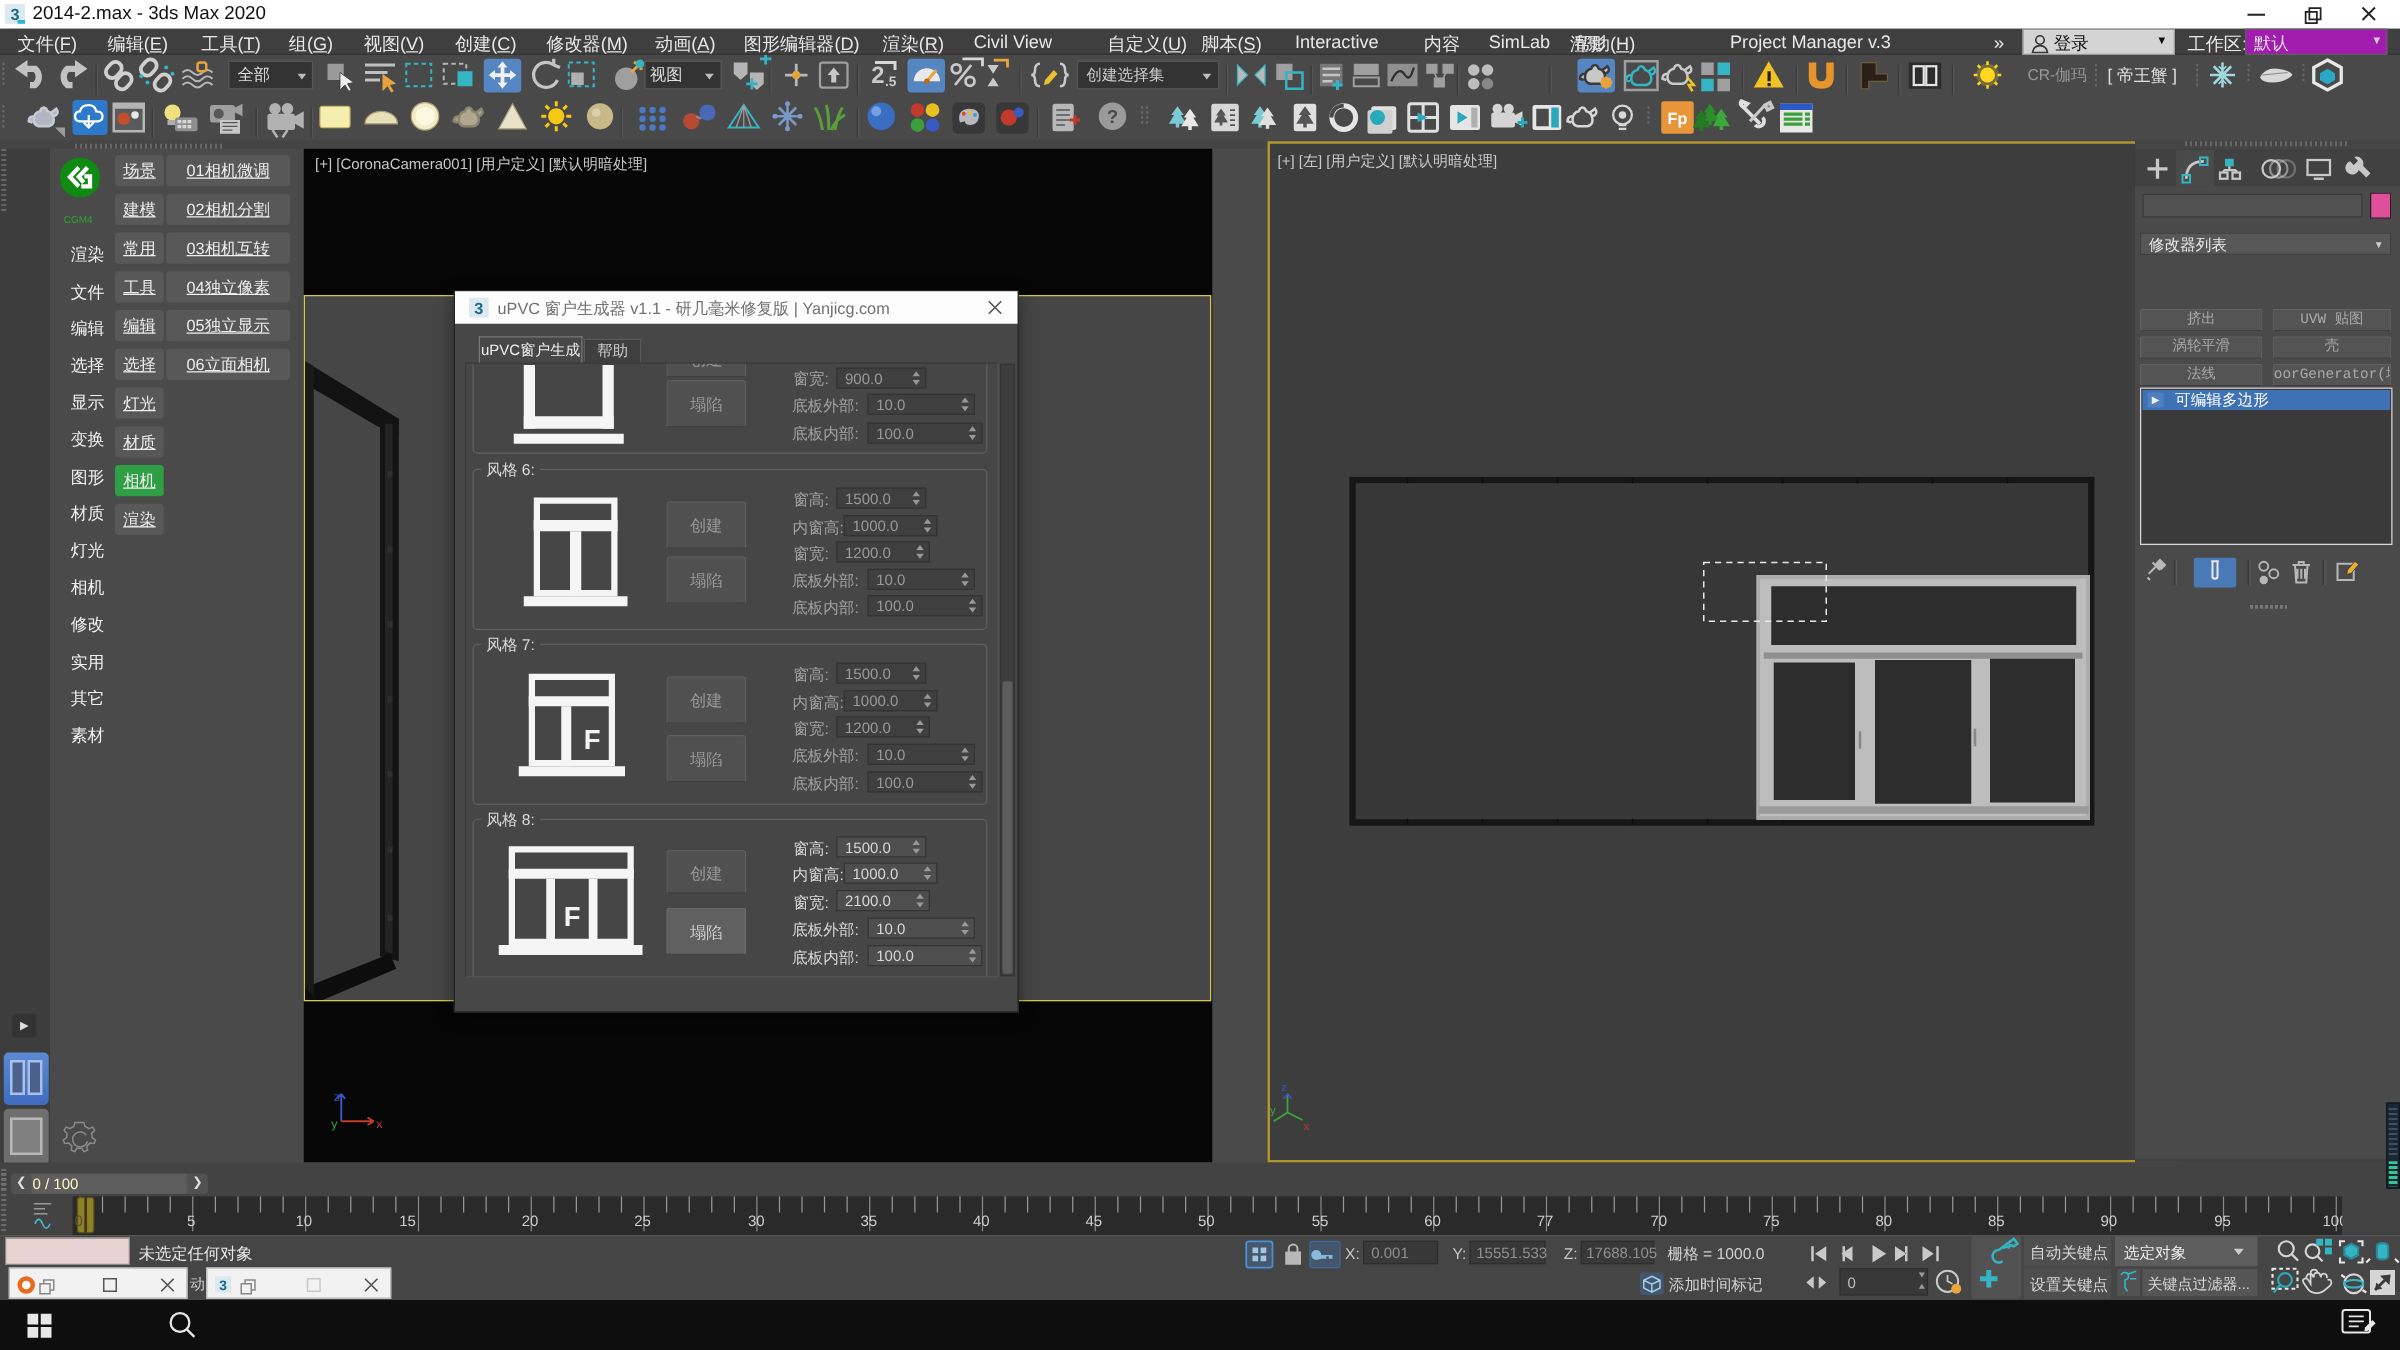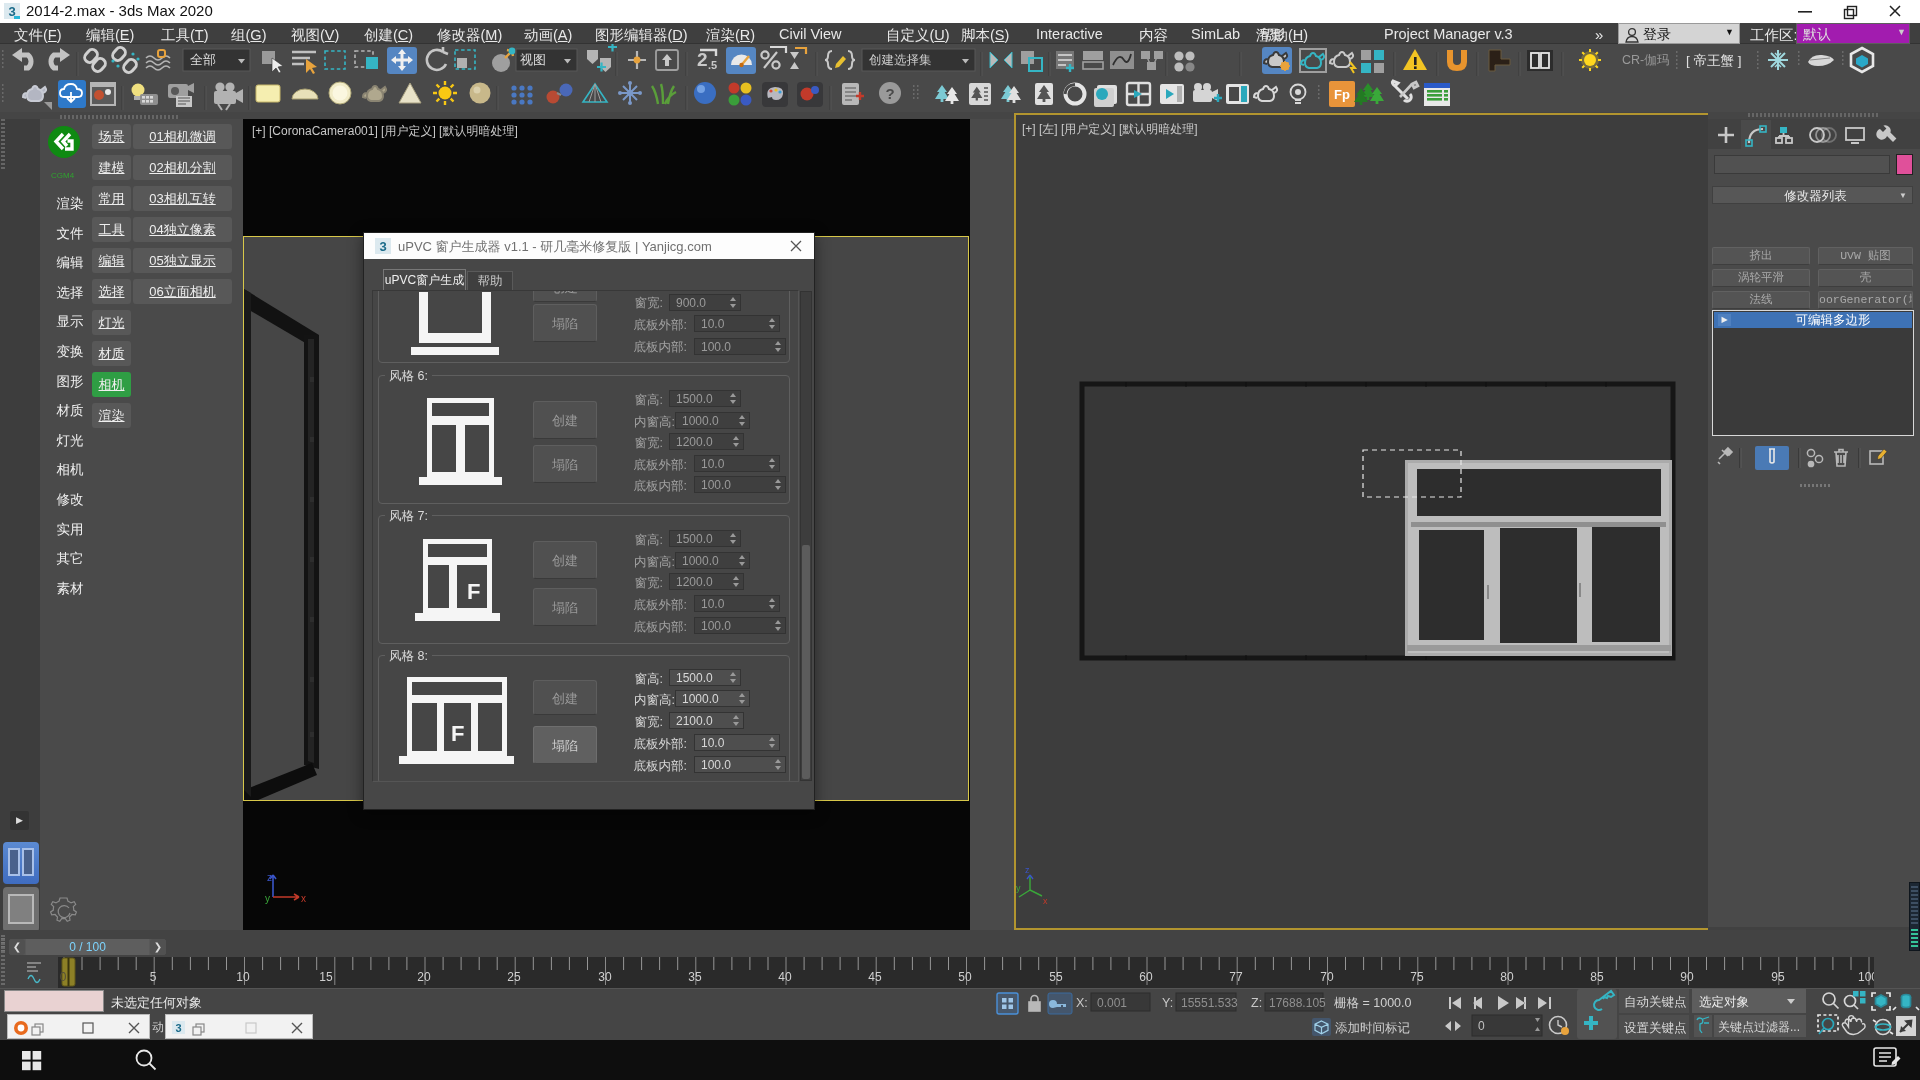--- a/index.html
+++ b/index.html
@@ -39,21 +39,21 @@
 .dgrp{position:absolute;border:1px solid #5f5f5f;border-radius:4px;}
 .dglab{position:absolute;background:#464646;color:#dadada;font-size:12.5px;padding:0 4px;}
 .dbtn{position:absolute;width:64px;height:38px;background:#505050;border:1px solid #5e5e5e;border-bottom-color:#3a3a3a;border-radius:3px;color:#9a9a9a;font-size:13px;text-align:center;line-height:38px;}
 .dlab{position:absolute;color:#a2a2a2;font-size:12.5px;white-space:nowrap;}
 .dfld{position:absolute;height:17px;background:#3f3f3f;border:1px solid #333;color:#9a9a9a;font-size:12px;padding:1px 0 0 6px;}
 .sp{position:absolute;right:2px;top:2px;width:8px;height:11px;}
 .sp:before,.sp:after{content:"";position:absolute;left:0;border-left:3.5px solid transparent;border-right:3.5px solid transparent;}
 .sp:before{top:0;border-bottom:4px solid #999;}
 .sp:after{bottom:0;border-top:4px solid #999;}
 .wic{position:absolute;background:#f5f5f5;}
-.cjk{white-space:nowrap;text-align:center;}
+.cjk{white-space:nowrap;}
 </style></head>
 <body>
 <div id="stage">
 <div class="abs" id="titlebar">
  <svg class="abs" style="left:4px;top:3px" width="18" height="18">
   <rect x="0" y="0" width="16" height="16" fill="#dce9ef"></rect>
   <text x="8" y="13" font-size="13" font-weight="bold" fill="#1b6b8a" text-anchor="middle">3</text>
   <rect x="10" y="13" width="6" height="3" fill="#29b6d8"></rect>
  </svg>
  <span class="abs" style="left:26px;top:2px;">2014-2.max - 3ds Max 2020</span>
@@ -692,21 +692,21 @@
  <div class="abs cjk" style="left:4px;top:74px;width:201px;height:18px;background:#575757;border:1px solid #404040;color:#e8e8e8;font-size:12.5px;padding:1px 0 0 6px">修改器列表<span class="abs" style="right:5px;top:4px;font-size:8px;color:#ccc">▼</span></div>
  <div class="abs rbt" style="left:4px;top:104px;width:98px">挤出</div>
  <div class="abs rbt" style="left:110px;top:104px;width:95px">UVW 贴图</div>
  <div class="abs rbt" style="left:4px;top:126px;width:98px">涡轮平滑</div>
  <div class="abs rbt" style="left:110px;top:126px;width:95px">壳</div>
  <div class="abs rbt" style="left:4px;top:148px;width:98px">法线</div>
  <div class="abs rbt" style="left:110px;top:148px;width:95px">oorGenerator(地</div>
  <div class="abs rbt" style="left:4px;top:171px;width:98px">era Resolution</div>
  <div class="abs rbt" style="left:110px;top:171px;width:95px">&nbsp;</div>
  <div class="abs" style="left:4px;top:198px;width:202px;height:126px;background:#3a3a3a;border:1px solid #d8d8d8">
-   <div class="abs cjk" style="left:1px;top:1px;width:198px;height:16px;background:#3e72b5;color:#fff;font-size:12.5px;padding-left:40px">可编辑多边形</div>
+   <div class="abs cjk" style="left:1px;top:1px;width:198px;height:16px;background:#3e72b5;color:#fff;font-size:12.5px;padding-left:26px">可编辑多边形</div>
    <div class="abs" style="left:5px;top:3px;width:13px;height:12px;background:#4f80bf;color:#eee;font-size:8px;text-align:center;line-height:12px">▶</div>
  </div>
  <svg class="abs" style="left:0;top:334px" width="212" height="26">
   <path d="M14 4 l6 6 M11 13 l6 -6 M20 2 l4 4 l-3 3 l-4 -4 z M10 16 l2 2" stroke="#b8b8b8" stroke-width="1.6" fill="#b8b8b8"></path>
   <rect x="31" y="2" width="1.5" height="20" fill="#3a3a3a"></rect>
         <rect x="32.5" y="2" width="1" height="20" fill="#5a5a5a"></rect>
   <rect x="47" y="0" width="34" height="24" rx="2" fill="#4a7ab5"></rect>
   <path d="M61 3 L67 3 M62 3 L62 16 a2.6 2.6 0 0 0 4 0 L66 3" stroke="#e8e8e8" stroke-width="1.6" fill="none"></path>
   <rect x="90" y="2" width="1.5" height="20" fill="#3a3a3a"></rect>
         <rect x="91.5" y="2" width="1" height="20" fill="#5a5a5a"></rect>
@@ -725,21 +725,21 @@
           <path d="M170 10 l6 -7 l3 2.6 l-6 7 l-3.6 1 z" fill="#e8b030" stroke="#333" stroke-width="0.6"></path>
         </g>
  </svg>
  <div class="abs" style="left:92px;top:372px;width:30px;height:3px;background:repeating-linear-gradient(90deg,#777 0 2px,transparent 2px 4px)"></div>
  <div class="abs" style="left:0px;top:815px;width:212px;height:3px;background:#414141"></div>
 </div>
 <div class="abs" id="tstrip">
  <div class="abs" style="left:1px;top:8px;width:4px;height:16px;background:repeating-linear-gradient(#777 0 2px,transparent 2px 4px)"></div>
  <div class="abs" style="left:9px;top:9px;width:157px;height:16px;background:#585858;border-radius:3px;">
   <div class="abs" style="left:0;top:0;width:16px;height:16px;background:#515151;border-radius:3px;color:#ddd;font-size:10px;text-align:center;line-height:15px">❮</div>
-  <div class="abs" style="left:17px;top:0;width:123px;height:16px;background:#5e5e5e;color:#7dd3fc;font-size:12px;text-align:center;line-height:16px">0 / 100</div>
+  <div class="abs" style="left:17px;top:0;width:123px;height:16px;background:#5e5e5e;color:#fef9c3;font-size:12px;text-align:left;line-height:16px">0 / 100</div>
   <div class="abs" style="left:141px;top:0;width:16px;height:16px;background:#515151;border-radius:3px;color:#ddd;font-size:10px;text-align:center;line-height:15px">❯</div>
  </div>
 </div>
 <div class="abs" id="rulerL">
  <div class="abs" style="left:1px;top:-22px;width:4px;height:52px;background:repeating-linear-gradient(#6a6a6a 0 2px,transparent 2px 4px)"></div>
  <svg class="abs" style="left:0;top:0" width="58" height="31">
   <g stroke="#9a9a9a" stroke-width="1.3">
           <path d="M27 6 L41 6 M27 10 L36 10 M27 14 L38 14"></path>
           <path d="M28 22 q3 -7 6 0 t6 0" fill="none" stroke="#49b8c8"></path>
         </g>

